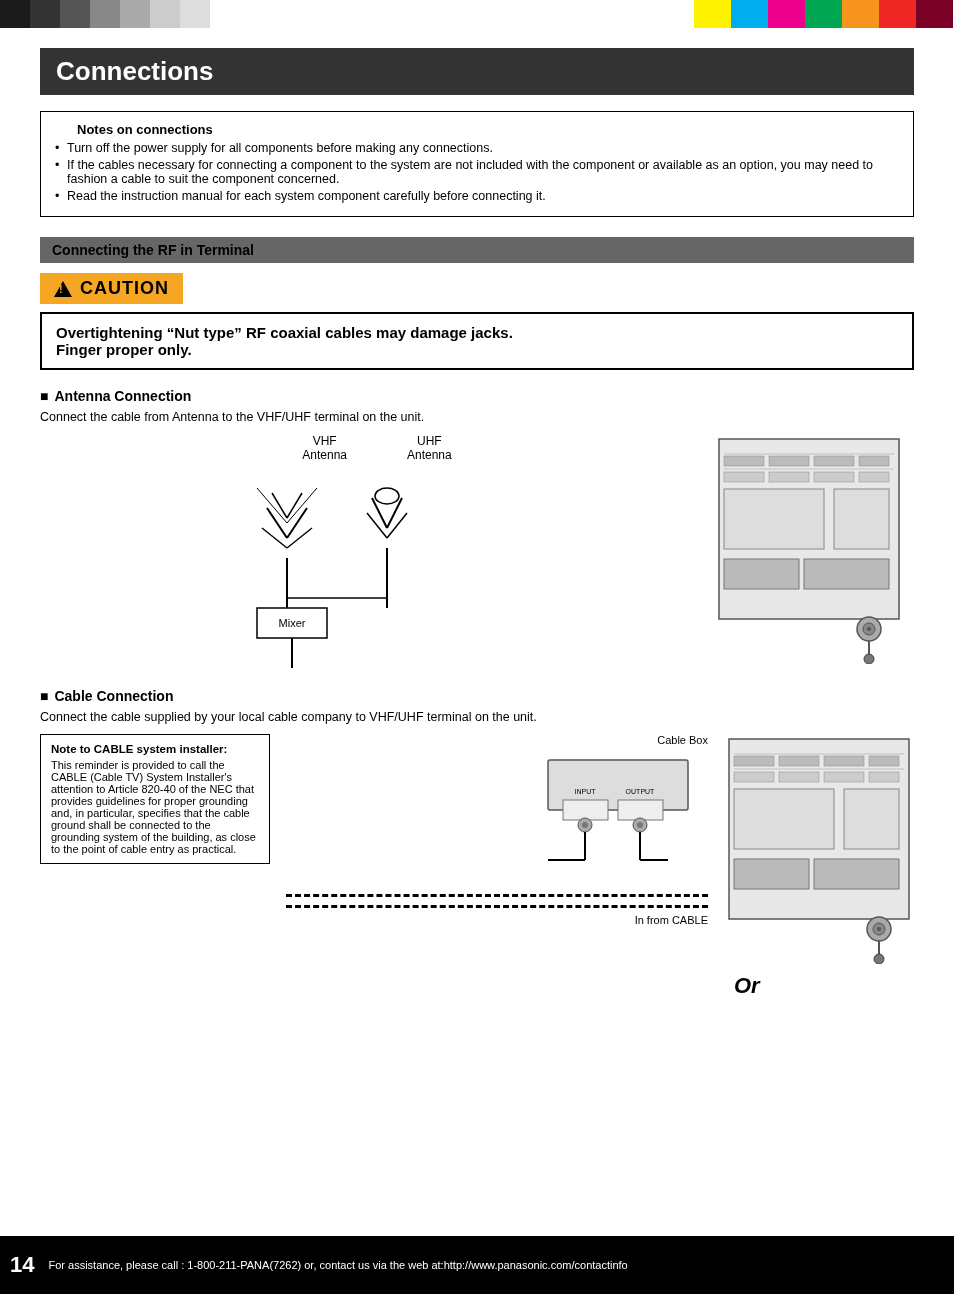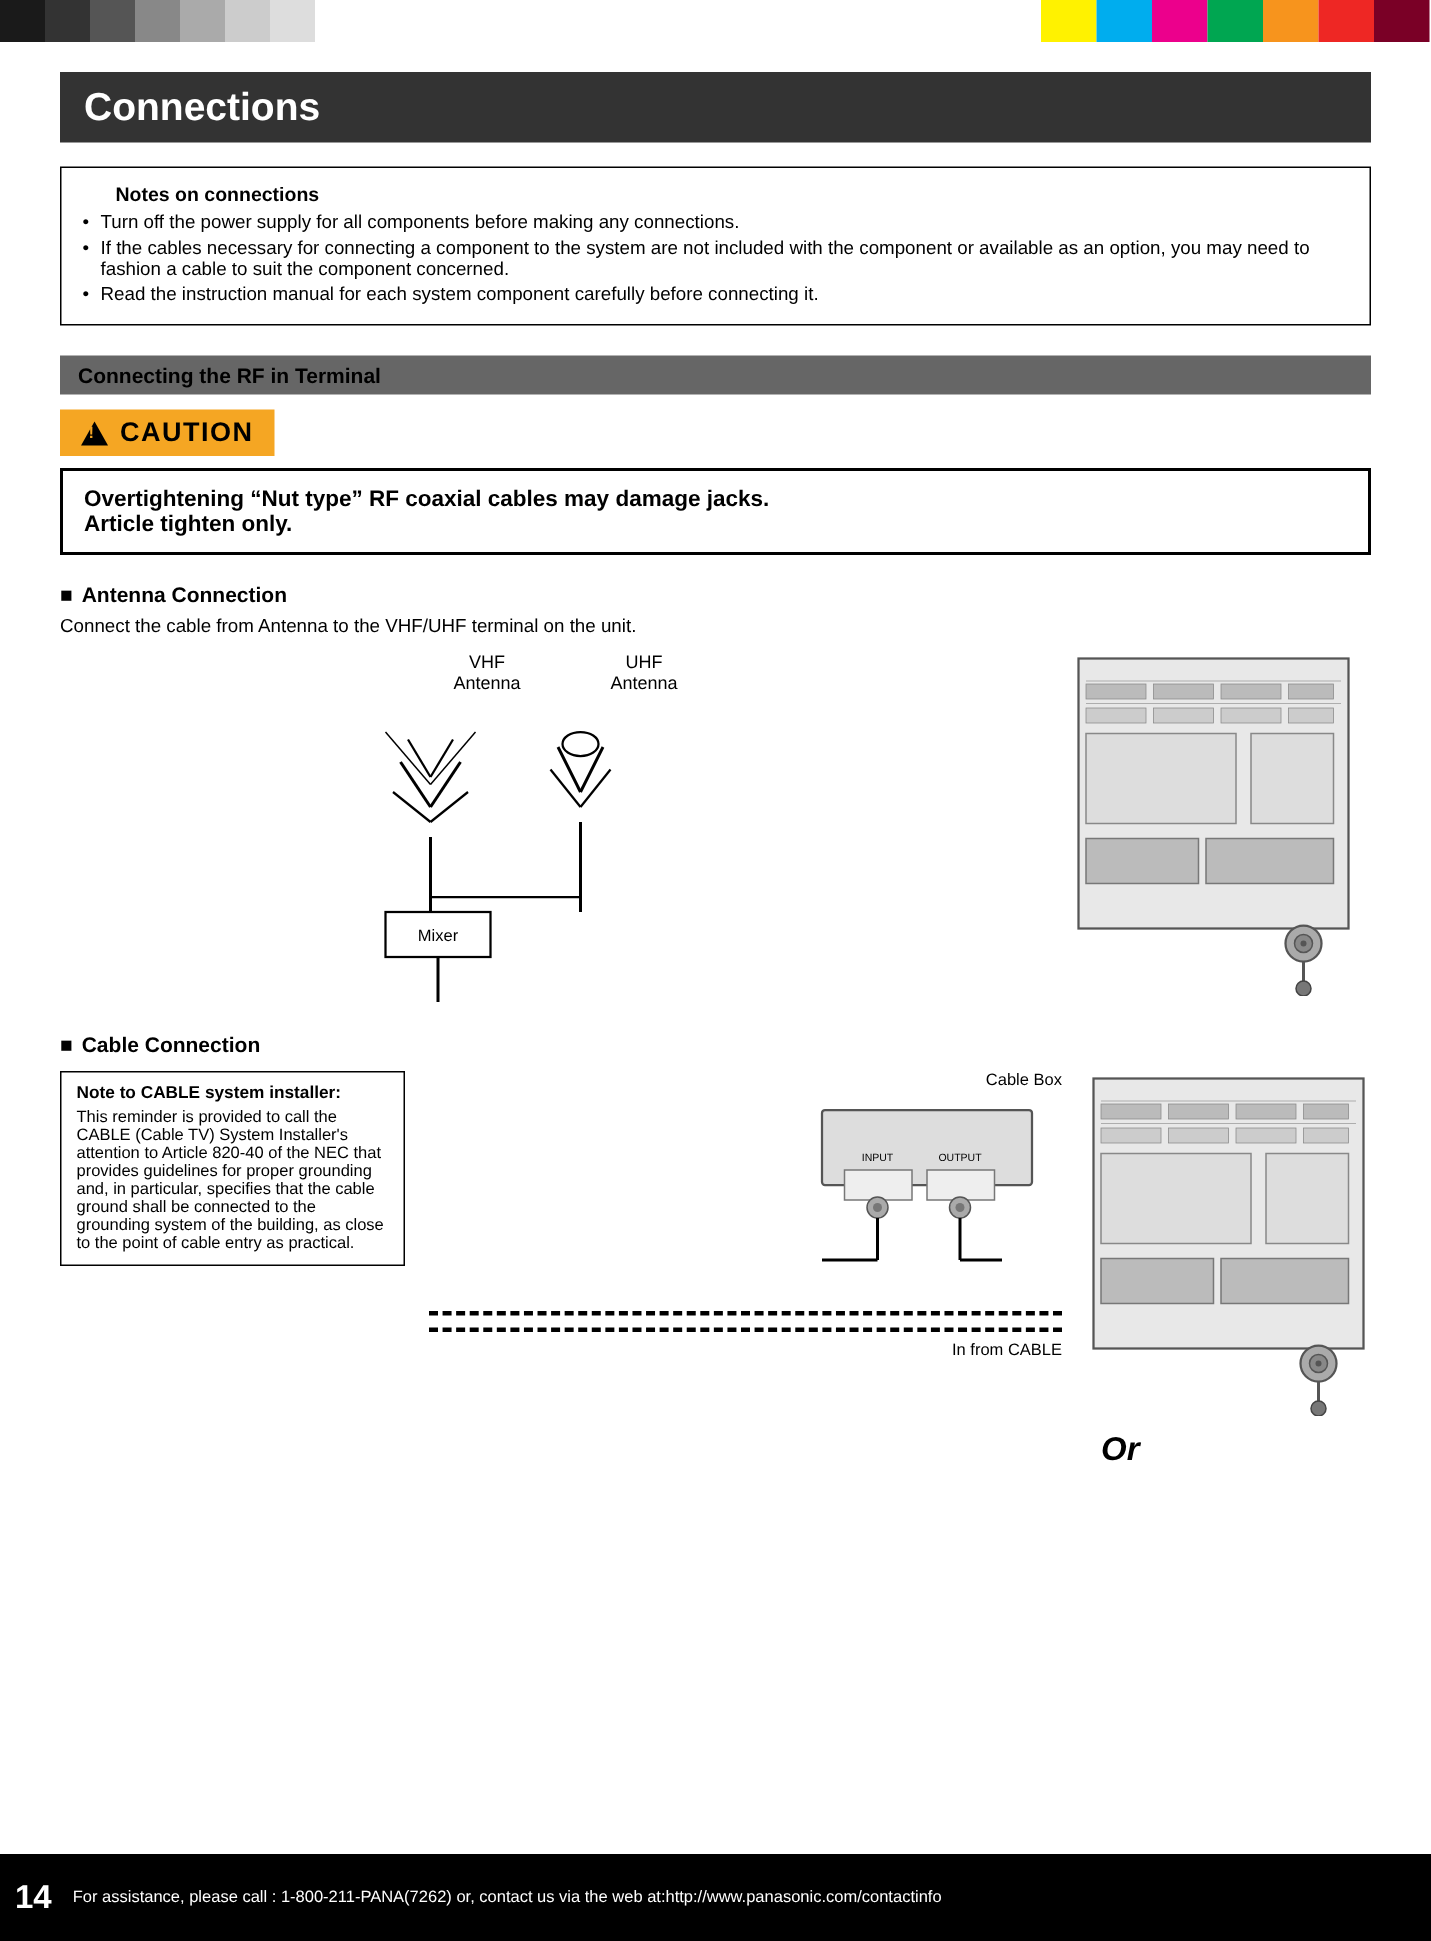--- a/index.html
+++ b/index.html
@@ -293,21 +293,21 @@
   <div class="section-heading">Connecting the RF in Terminal</div>
 
   
   <div class="caution-banner">
     <div class="caution-triangle"></div>
     <span class="caution-text">CAUTION</span>
   </div>
 
   
   <div class="warning-message" id="warning-message" style="white-space: pre-line;">Overtightening “Nut type” RF coaxial cables may damage jacks.
-Article tighten only.</div>
+Finger proper only.</div>
 
   
   <div class="sub-section-title">Antenna Connection</div>
   <div class="sub-section-desc">Connect the cable from Antenna to the VHF/UHF terminal on the unit.</div>
 
   
   <div class="diagram-area">
     <div class="diagram-left">
       <div class="antenna-labels">
         <div class="antenna-label" id="vhf-label" style="white-space: pre-line;">VHF
@@ -379,20 +379,21 @@
 
         <line x1="155" y1="207" x2="155" y2="225" stroke="#555" stroke-width="2"></line>
         <circle cx="155" cy="225" r="5" fill="#777" stroke="#444" stroke-width="1"></circle>
       </svg>
     </div>
   </div>
 
   
   <div class="cable-section">
     <div class="sub-section-title">Cable Connection</div>
+    <div class="sub-section-desc">Connect the cable supplied by your local cable company to VHF/UHF terminal on the unit.</div>
 
     <div class="cable-diagram-area">
 
       <div class="cable-note-box">
         <div class="cable-note-title">Note to CABLE system installer:</div>
         <div>This reminder is provided to call the CABLE (Cable TV) System Installer's attention to Article 820-40 of the NEC that provides guidelines for proper grounding and, in particular, specifies that the cable ground shall be connected to the grounding system of the building, as close to the point of cable entry as practical.</div>
       </div>
 
       <div class="cable-center">
         <div style="font-size:11px; margin-bottom:4px;">Cable Box</div>

